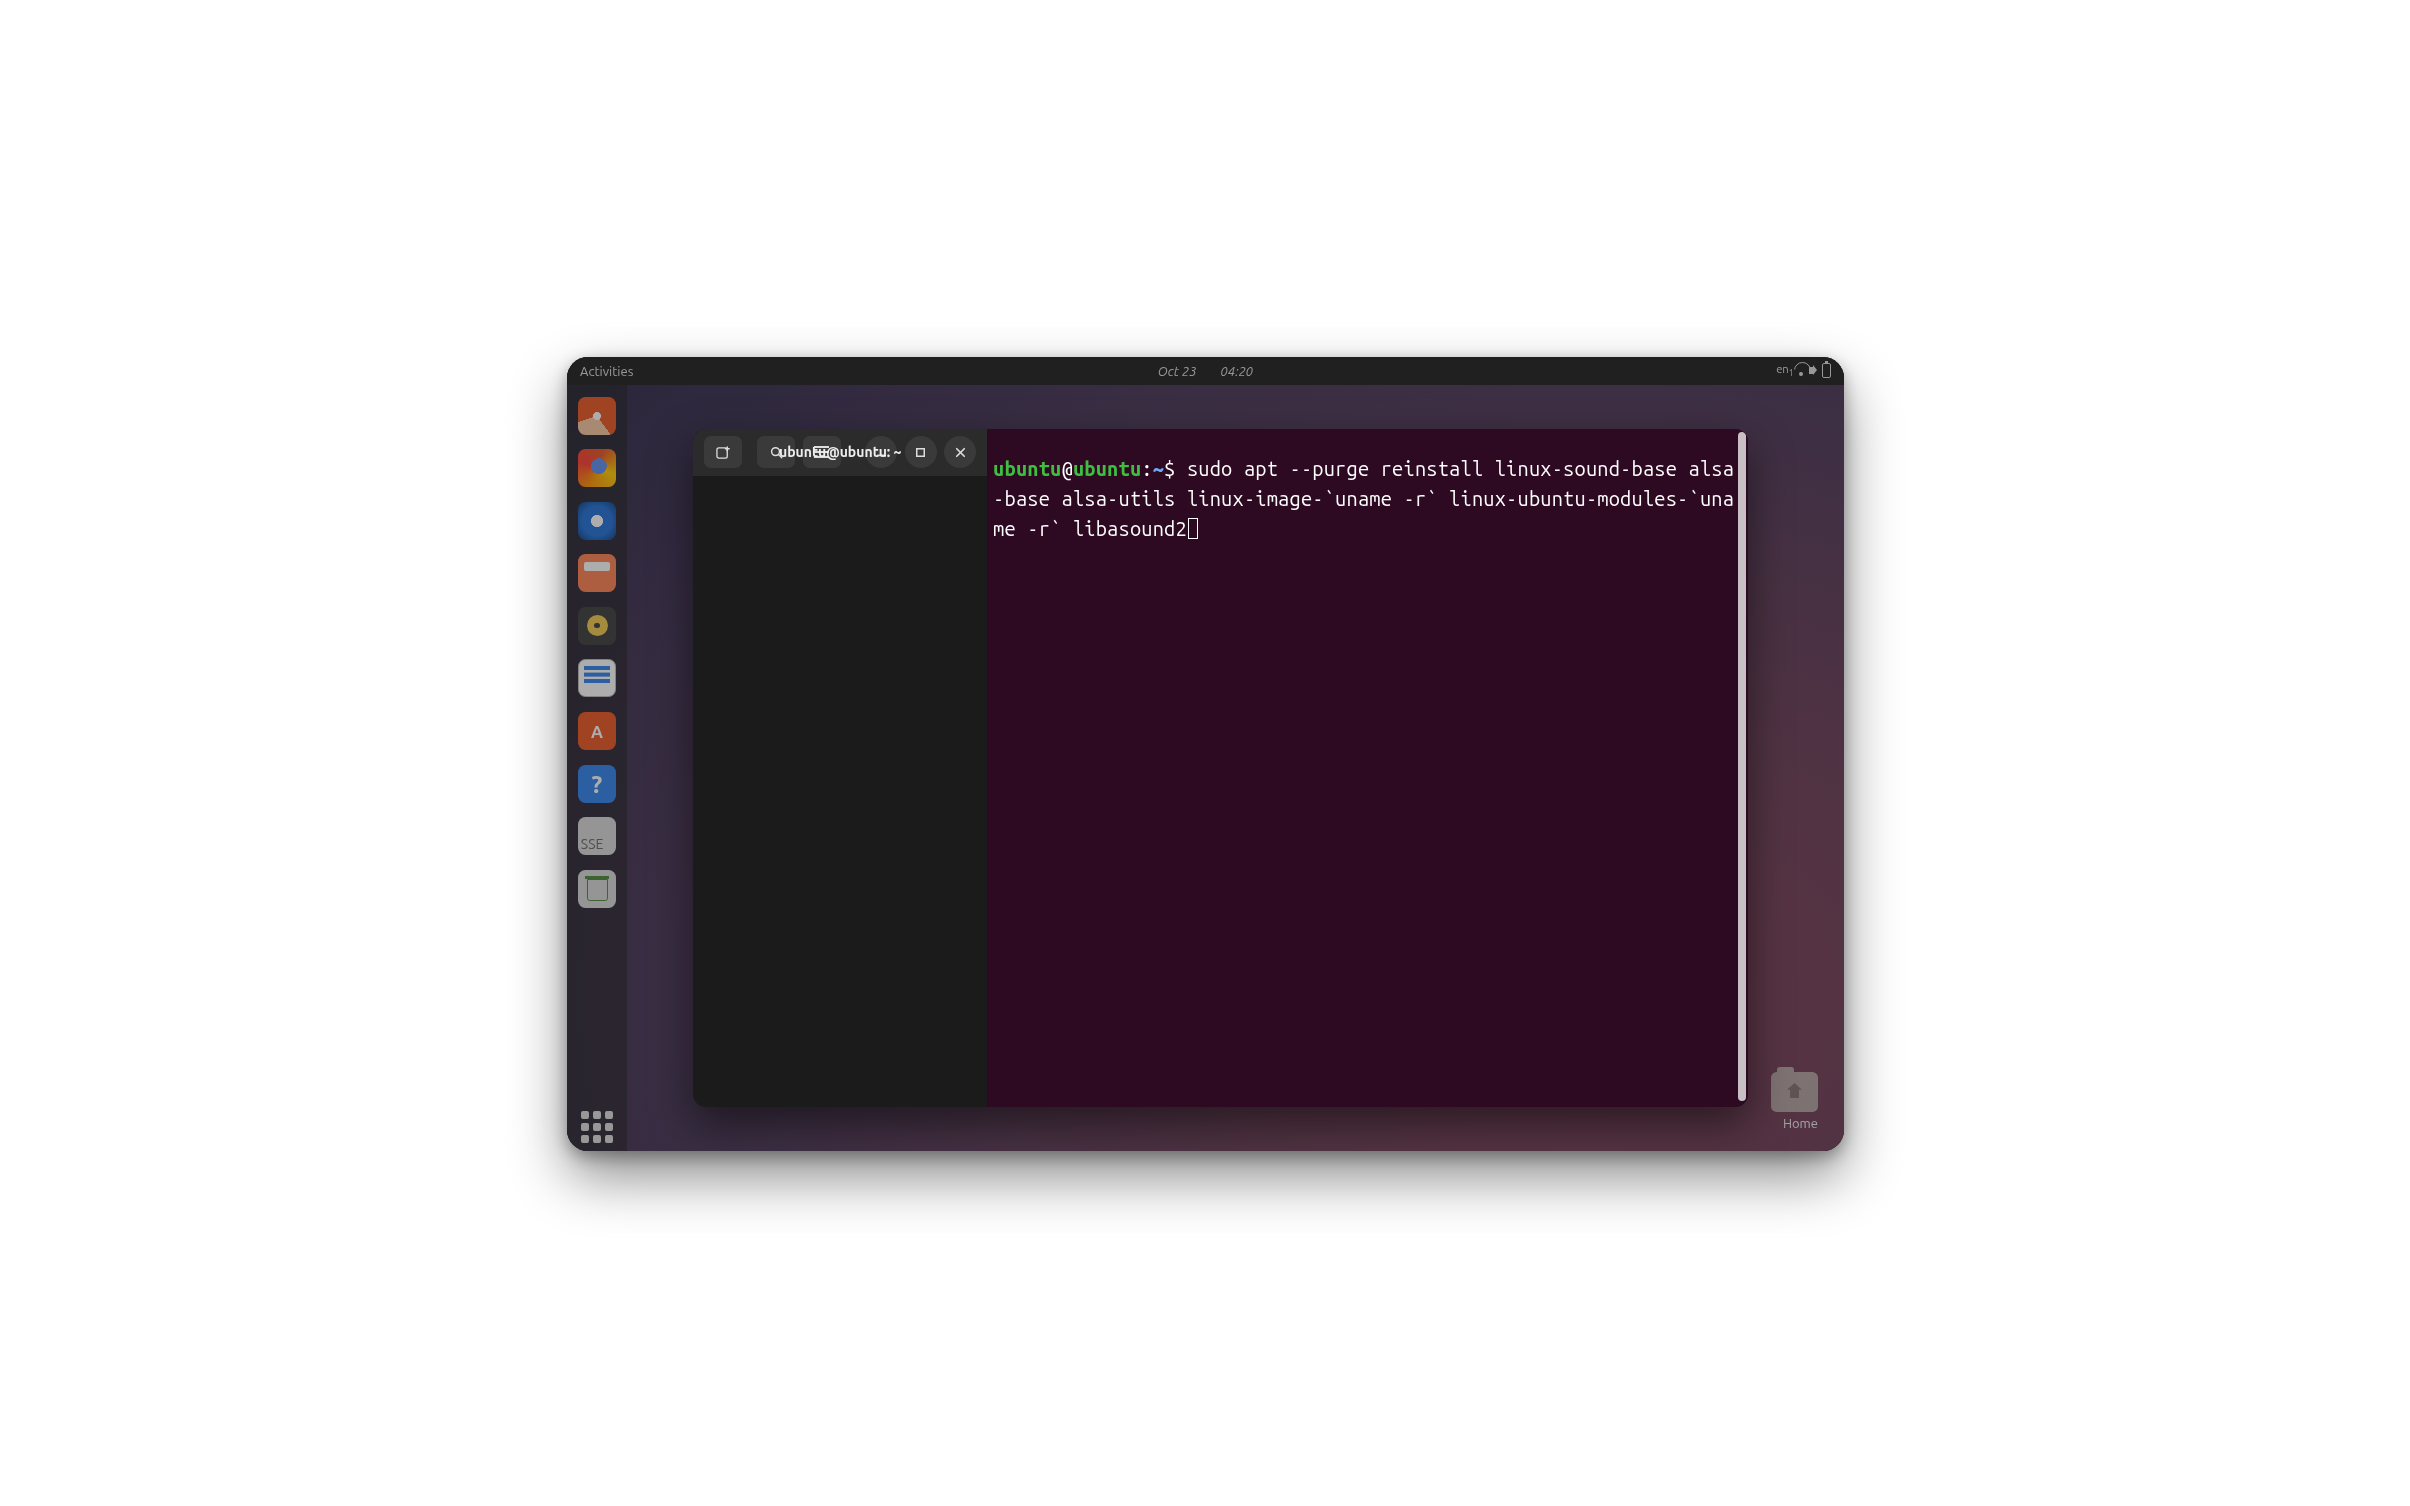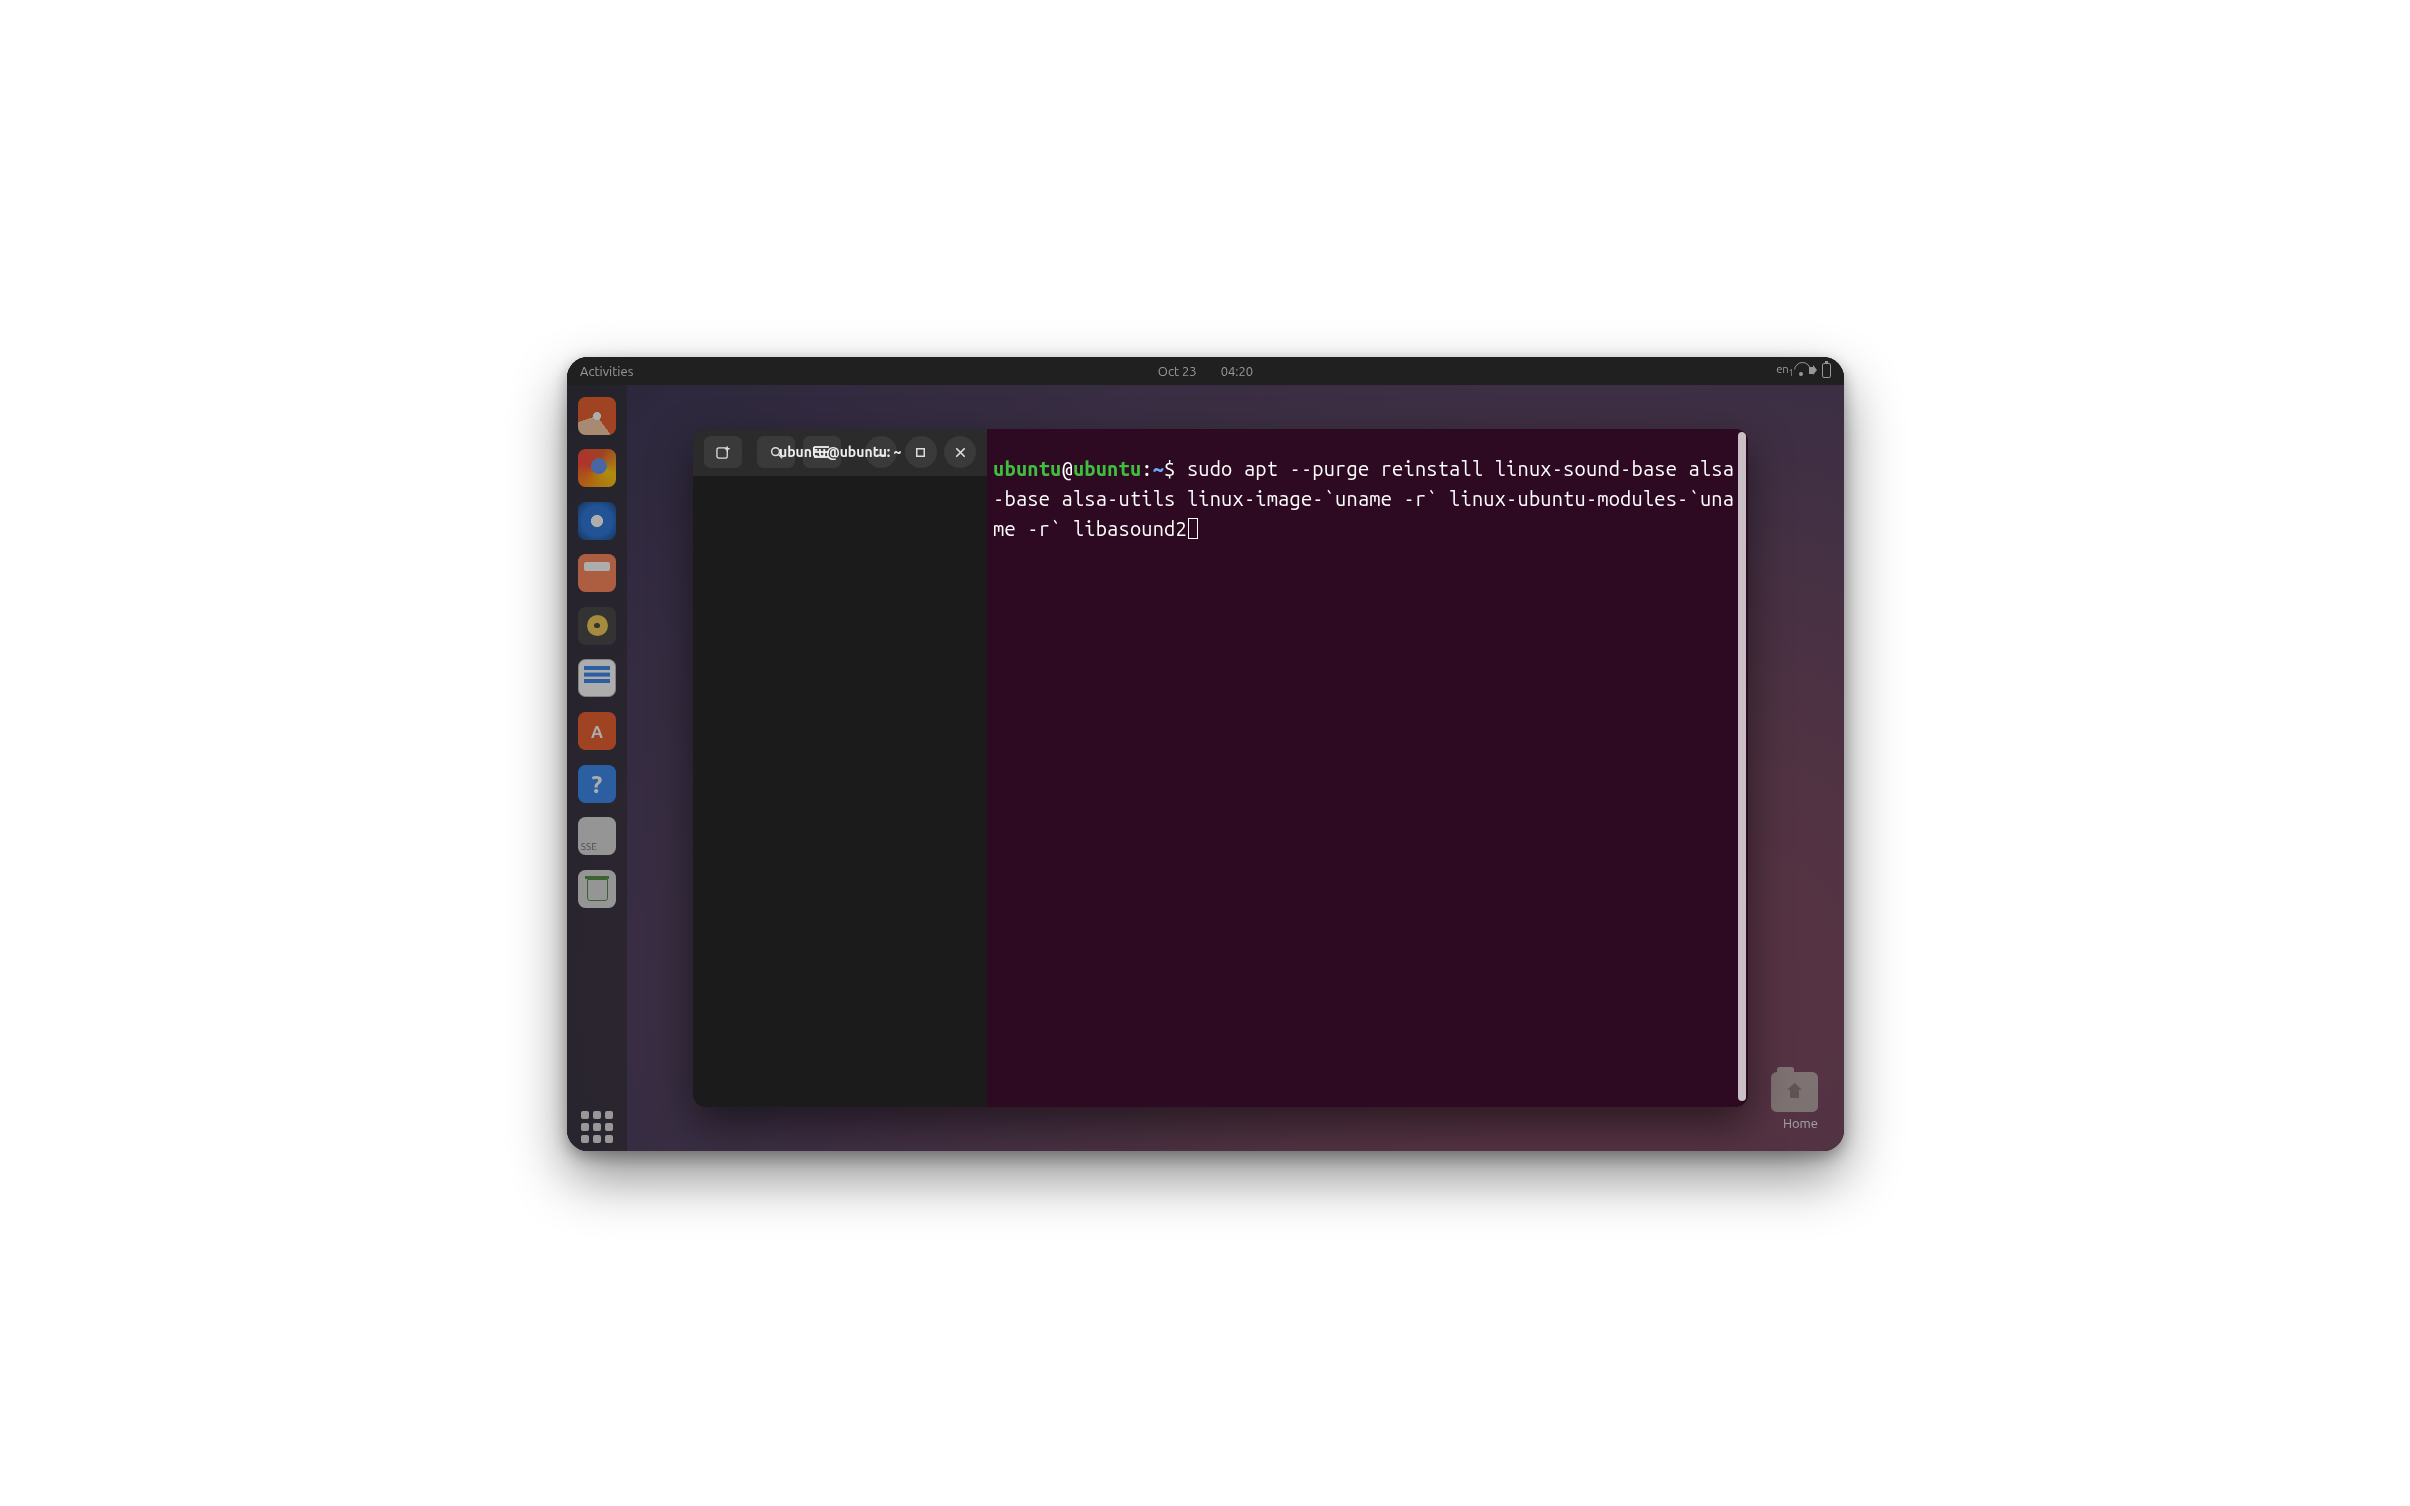--- a/index.html
+++ b/index.html
@@ -35,21 +35,21 @@
   }
 
   
   .topbar {
     position: absolute; top: 0; left: 0; right: 0; height: 28px;
     background: #1c1c1c; color: #ddd;
     display: flex; align-items: center; z-index: 2;
     font-size: 13px;
   }
   .topbar .activities { padding: 0 13px; }
-  .topbar .center { position: absolute; left: 50%; transform: translateX(-50%); display:flex; gap:24px;}
+  .topbar .center { position: absolute; left: 50%; transform: translateX(-50%); display:flex; gap:24px;font-style:italic;}
   .topbar .right { margin-left: auto; padding-right: 13px; display:flex; align-items:center; }
   .topbar .lang { font-size:11.3px; }
   .topbar .lang sub{ font-size:8.5px; }
   .spk { width:13px;height:11.3px; position:relative;}
   .spk::before{content:"";position:absolute;left:0;top:1.9px;width:4.7px;height:7.5px;background:#ddd;}
   .spk::after{content:"";position:absolute;left:4.7px;top:0;border-top:5.6px solid transparent;border-bottom:5.6px solid transparent;border-left:4.7px solid #ddd;}
   .batt { width:9.4px;height:15px;border:1.4px solid #ddd;border-radius:1.9px;position:relative;}
   .batt::before{content:"";position:absolute;top:-2.8px;left:1.9px;width:3.8px;height:1.9px;background:#ddd;}
   .wifi { width:15px;height:11.3px;position:relative;}
   .wifi::before{content:"";position:absolute;bottom:0;left:5.6px;width:3.8px;height:3.8px;border-radius:50%;background:#ddd;}
@@ -74,21 +74,21 @@
   .g-files{background:#ff7f50;border-radius:5.6px; position:relative;}
   .g-files::before{content:"";position:absolute;left:5.6px;right:5.6px;top:7.5px;height:9.4px;background:#fff;border-radius:1.9px;}
   .g-music{background:#3a3a3a;border-radius:50%;position:relative;}
   .g-music::before{content:"";position:absolute;inset:8.5px;border-radius:50%;background:#f2c94c;}
   .g-music::after{content:"";position:absolute;left:16px;top:16px;width:5.6px;height:5.6px;border-radius:50%;background:#3a3a3a;}
   .g-writer{background:#fff;border-radius:4.7px;position:relative;border:0.9px solid #bbb;}
   .g-writer::before{content:"";position:absolute;left:4.7px;right:4.7px;top:5.6px;height:3.8px;background:#2f80ed;box-shadow:0 6.6px 0 #2f80ed, 0 13px 0 #2f80ed;}
   .g-store{background:#e95420;border-radius:5.6px;position:relative;}
   .g-store::before{content:"A";position:absolute;inset:0;display:flex;align-items:center;justify-content:center;color:#fff;font-weight:700;font-size:17px;}
   .g-help{background:#2f80ed;border-radius:50%;display:flex;align-items:center;justify-content:center;color:#fff;font-size:24.5px;font-weight:700;}
-  .g-ss{background:#d9d9d9;border-radius:4.7px;display:flex;align-items:flex-end;justify-content:flex-start;color:#666;font-size:10px;padding:2.8px;}
+  .g-ss{background:#d9d9d9;border-radius:4.7px;display:flex;align-items:flex-end;justify-content:flex-start;color:#666;font-size:14px;padding:2.8px;}
   .g-trash{background:#d9d9d9;border-radius:4.7px;position:relative;}
   .g-trash::before{content:"";position:absolute;left:8.5px;right:8.5px;top:9.4px;bottom:6.6px;border:1.9px solid #4a8a3a;border-radius:0 0 2.8px 2.8px;}
   .g-trash::after{content:"";position:absolute;left:6.6px;right:6.6px;top:6.6px;height:2.8px;background:#4a8a3a;}
   .dock-spacer{flex:1;}
   .launcher{width:38px;height:38px;display:grid;grid-template-columns:repeat(3,7.5px);grid-template-rows:repeat(3,7.5px);gap:4.7px;justify-content:center;align-content:center;}
   .launcher span{background:#ddd;border-radius:1.9px;}
 
   
   .home-icon{position:absolute;right:26px;bottom:21px;z-index:2;text-align:right;color:#eee;font-size:13px;}
   .home-icon .folder{width:47px;height:40px;margin:0 auto 3.8px;background:#c9c3bb;border-radius:5.6px;position:relative;opacity:.75;}

